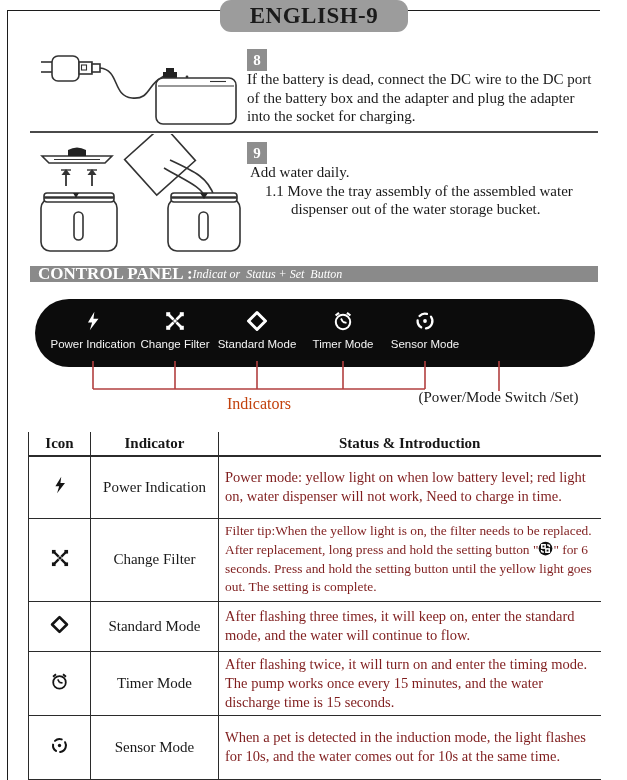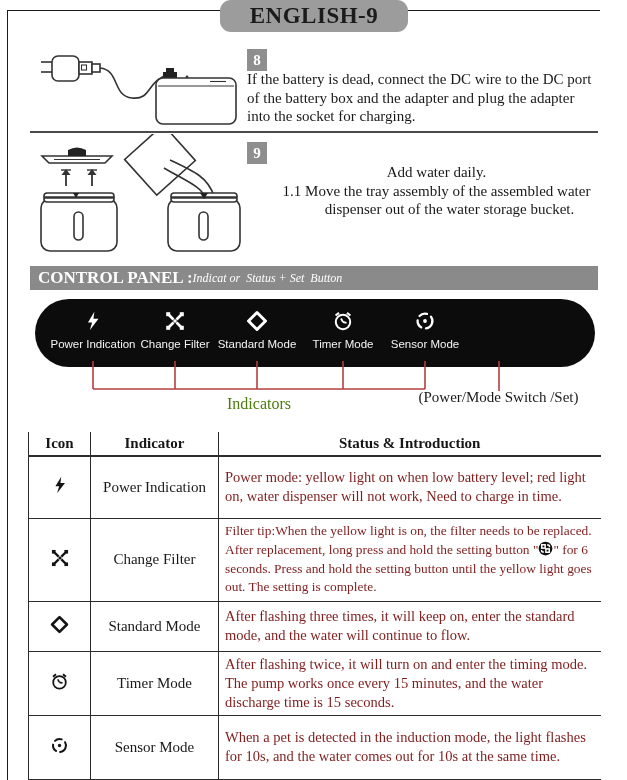--- a/index.html
+++ b/index.html
@@ -11,37 +11,37 @@
   .frame-left{left:7px;top:10px;width:0;height:770px;border-left:1.6px solid #1c1c1c;}
   
   .tab{left:220px;top:0;width:188px;height:32px;background:#9c9c9c;border-radius:11px;
        display:flex;align-items:center;justify-content:center;z-index:3;}
   .tab span{font-size:23px;font-weight:bold;color:#1b1b1b;letter-spacing:.5px;}
   
   .badge{width:20px;height:22px;background:#8e8e8e;color:#fff;font-weight:bold;font-size:15px;
          display:flex;align-items:center;justify-content:center;}
   
   .bodytext{font-size:15px;line-height:18.5px;color:#191919;}
-  .hang{padding-left:26px;text-indent:-26px;}
+  .hang{padding-left:26px;text-indent:-26px;margin-left:15px;}
   .divider{left:30px;top:131px;width:568px;height:0;border-top:2px solid #4a4a4a;}
   
-  .cpbar{left:30px;top:266px;width:568px;height:24px;background:#8a8a8a;color:#fff;
+  .cpbar{left:30px;top:266px;width:568px;height:16px;background:#8a8a8a;color:#fff;
          display:flex;align-items:center;padding-left:8px;box-sizing:border-box;}
   .cpbar .b{font-weight:bold;font-size:17px;}
   .cpbar .i{font-style:italic;font-size:12px;}
   .pre{white-space:pre;}
   
   .panel{left:35px;top:299px;width:560px;height:68px;background:#0c0c0c;border-radius:34px;z-index:1;}
   .pbtn{position:absolute;width:96px;top:309px;text-align:center;z-index:2;}
   .pbtn svg{display:block;margin:0 auto;}
   .pbtn .lbl{display:block;margin-top:5px;font-family:"Liberation Sans",sans-serif;
              font-size:11.5px;color:#f4f4f4;line-height:12px;}
   
   .overlay{left:0;top:0;width:627px;height:780px;z-index:4;pointer-events:none;}
-  .callout-label{font-size:16px;color:#4d7c0f;text-align:center;z-index:5;}
+  .callout-label{font-size:16px;color:#c2410c;text-align:center;z-index:5;}
   .setlabel{font-size:15px;line-height:16.5px;color:#1a1a1a;text-align:center;z-index:5;}
   
   table.spec{position:absolute;left:28px;top:432px;width:572px;border-collapse:collapse;
              table-layout:fixed;border-left:1.4px solid #2b2b2b;}
   table.spec col.c1{width:62px;} table.spec col.c2{width:128px;} table.spec col.c3{width:382px;}
   table.spec th{font-size:15px;font-weight:bold;color:#161616;height:23px;
                 border-bottom:2px solid #2b2b2b;padding:0;}
   table.spec td{border-top:1.4px solid #2b2b2b;padding:0;vertical-align:middle;}
   table.spec tr td:first-child, table.spec tr th:first-child{border-right:1.3px solid #2b2b2b;}
   table.spec tr td:nth-child(2), table.spec tr th:nth-child(2){border-right:1.3px solid #2b2b2b;}
@@ -125,21 +125,21 @@
 
       <rect x="140" y="65" width="72" height="52" rx="9" fill="#fff"></rect>
       <rect x="143" y="59" width="66" height="9" rx="3" fill="#fff"></rect>
       <line x1="143" y1="63.5" x2="209" y2="63.5" stroke-width="2.6"></line>
       <path d="M172 59 L180 59 L176 65 Z" fill="#222" stroke="none"></path>
       <rect x="171" y="78" width="9" height="28" rx="4.5" fill="#fff"></rect>
     </svg>
   </div>
 
   <div class="abs badge" style="left:247px;top:142px;">9</div>
-  <div class="abs bodytext" style="left:259px;top:163px;width:355px;text-align:center;">
+  <div class="abs bodytext" style="left:250px;top:163px;width:355px;">
     <div>Add water daily.</div>
     <div class="hang"><span>1.1</span>&nbsp;<span>Move the tray assembly of the assembled water dispenser out of the water storage bucket.</span></div>
   </div>
 
   <div class="abs cpbar">
     <span class="b pre">CONTROL PANEL :</span>
     <span class="i pre">Indicat or  Status + Set  Button</span>
   </div>
 
   <div class="abs panel"></div>

